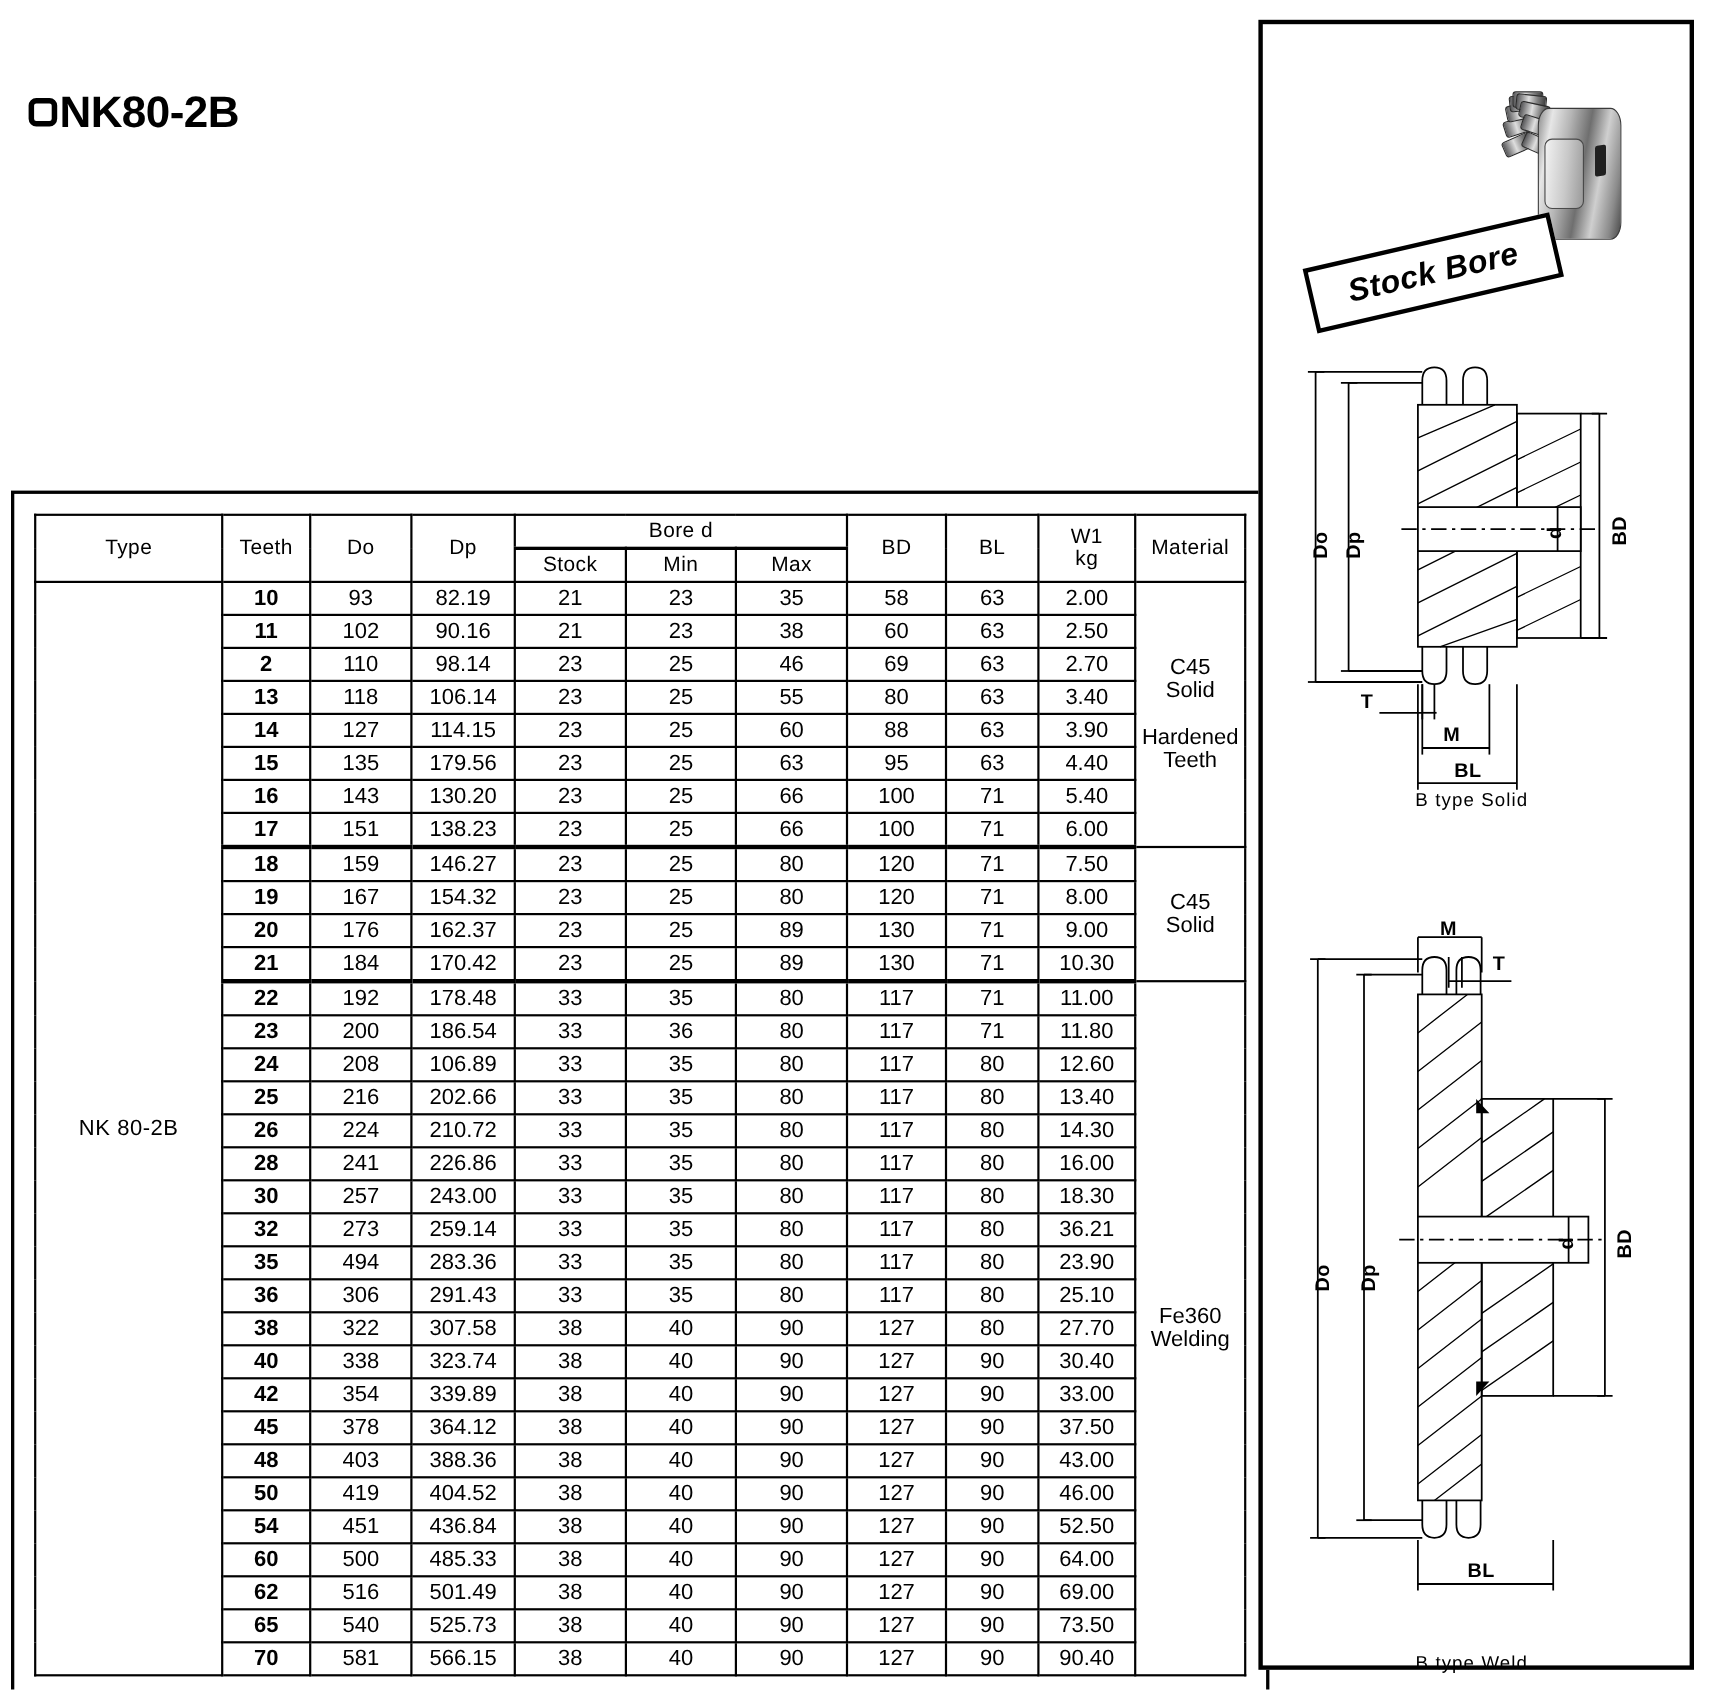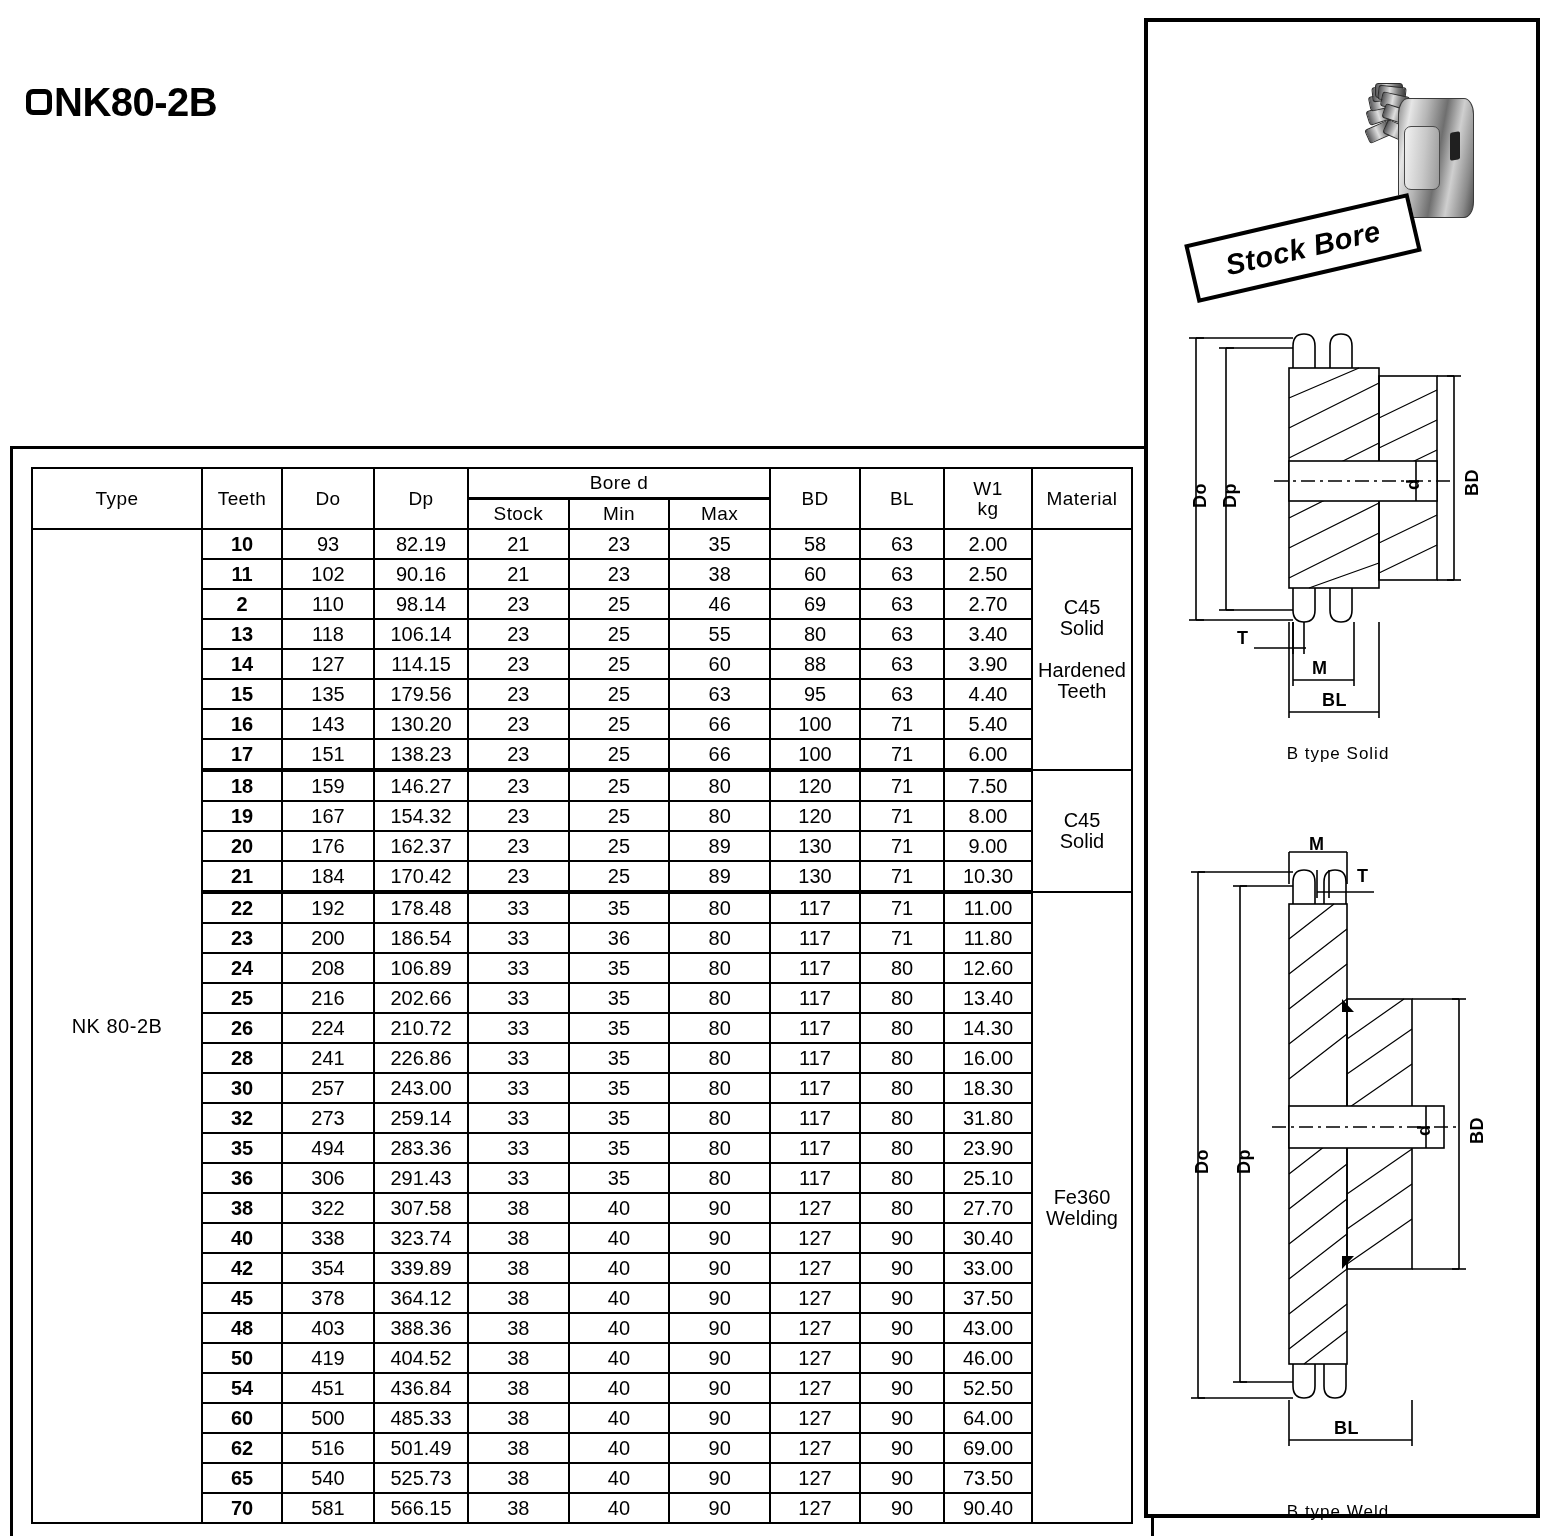--- a/index.html
+++ b/index.html
@@ -235,21 +235,21 @@
   #drawing-weld {
     position: absolute;
     left: 6px;
     top: 822px;
     width: 380px;
     height: 660px;
   }
   .caption-solid {
     position: absolute;
     left: 0;
-    top: 722px;
+    top: 696px;
     width: 380px;
     text-align: center;
   }
   .caption-weld {
     position: absolute;
     left: 0;
     top: 1480px;
     width: 380px;
   }
 </style>
@@ -517,21 +517,21 @@
           </tr>
           <tr>
             <td class="c-teeth">32</td>
             <td>273</td>
             <td>259.14</td>
             <td>33</td>
             <td>35</td>
             <td>80</td>
             <td>117</td>
             <td>80</td>
-            <td>31.80</td>
+            <td>36.21</td>
           </tr>
           <tr>
             <td class="c-teeth">35</td>
             <td>494</td>
             <td>283.36</td>
             <td>33</td>
             <td>35</td>
             <td>80</td>
             <td>117</td>
             <td>80</td>

